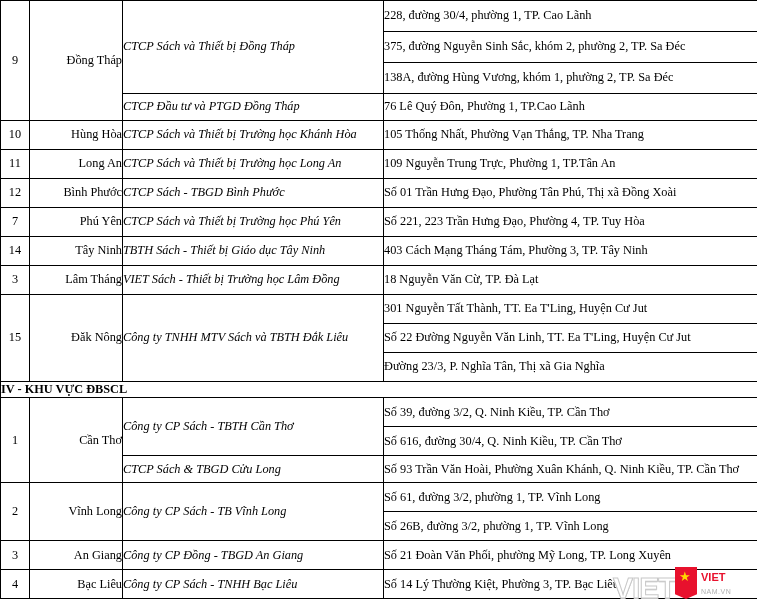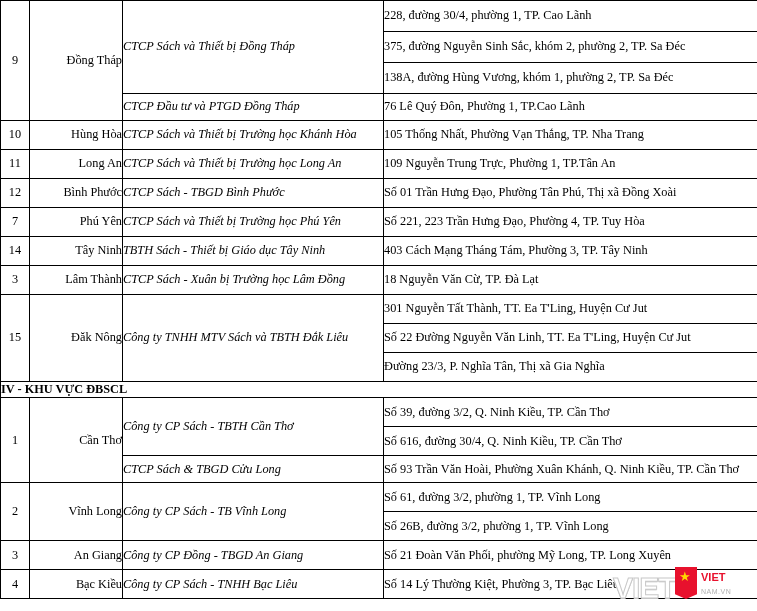--- a/index.html
+++ b/index.html
@@ -160,22 +160,22 @@
 
     <tr>
       <td class="col-no cell-pad-center tall-1">14</td>
       <td class="col-prov cell-pad-center">Tây Ninh</td>
       <td class="col-comp cell-pad-left">TBTH Sách - Thiết bị Giáo dục Tây Ninh</td>
       <td class="col-addr cell-pad-left">403 Cách Mạng Tháng Tám, Phường 3, TP. Tây Ninh</td>
     </tr>
 
     <tr>
       <td class="col-no cell-pad-center tall-1">3</td>
-      <td class="col-prov cell-pad-center">Lâm Thành</td>
-      <td class="col-comp cell-pad-left">CTCP Sách - Xuân bị Trường học Lâm Đồng</td>
+      <td class="col-prov cell-pad-center">Lâm Tháng</td>
+      <td class="col-comp cell-pad-left">VIET Sách - Thiết bị Trường học Lâm Đồng</td>
       <td class="col-addr cell-pad-left">18 Nguyễn Văn Cừ, TP. Đà Lạt</td>
     </tr>
 
     <tr>
       <td class="col-no cell-pad-center" rowspan="3">15</td>
       <td class="col-prov cell-pad-center" rowspan="3">Đăk Nông</td>
       <td class="col-comp cell-pad-left" rowspan="3">Công ty TNHH MTV Sách và TBTH Đắk Liêu</td>
       <td class="col-addr cell-pad-left" style="height:28px">301 Nguyễn Tất Thành, TT. Ea T'Ling, Huyện Cư Jut</td>
     </tr>
     <tr>
@@ -215,21 +215,21 @@
 
     <tr>
       <td class="col-no cell-pad-center tall-1">3</td>
       <td class="col-prov cell-pad-center">An Giang</td>
       <td class="col-comp cell-pad-left">Công ty CP Đồng - TBGD An Giang</td>
       <td class="col-addr cell-pad-left">Số 21 Đoàn Văn Phối, phường Mỹ Long, TP. Long Xuyên</td>
     </tr>
 
     <tr>
       <td class="col-no cell-pad-center tall-1">4</td>
-      <td class="col-prov cell-pad-center">Bạc Kiều</td>
+      <td class="col-prov cell-pad-center">Bạc Liêu</td>
       <td class="col-comp cell-pad-left">Công ty CP Sách - TNHH Bạc Liêu</td>
       <td class="col-addr cell-pad-left">Số 14 Lý Thường Kiệt, Phường 3, TP. Bạc Liêu</td>
     </tr>
 
   </tbody>
 </table>
 
 <div class="watermark">
   <span class="wm-viet">VIET</span>
   <span class="wm-flag"></span>

